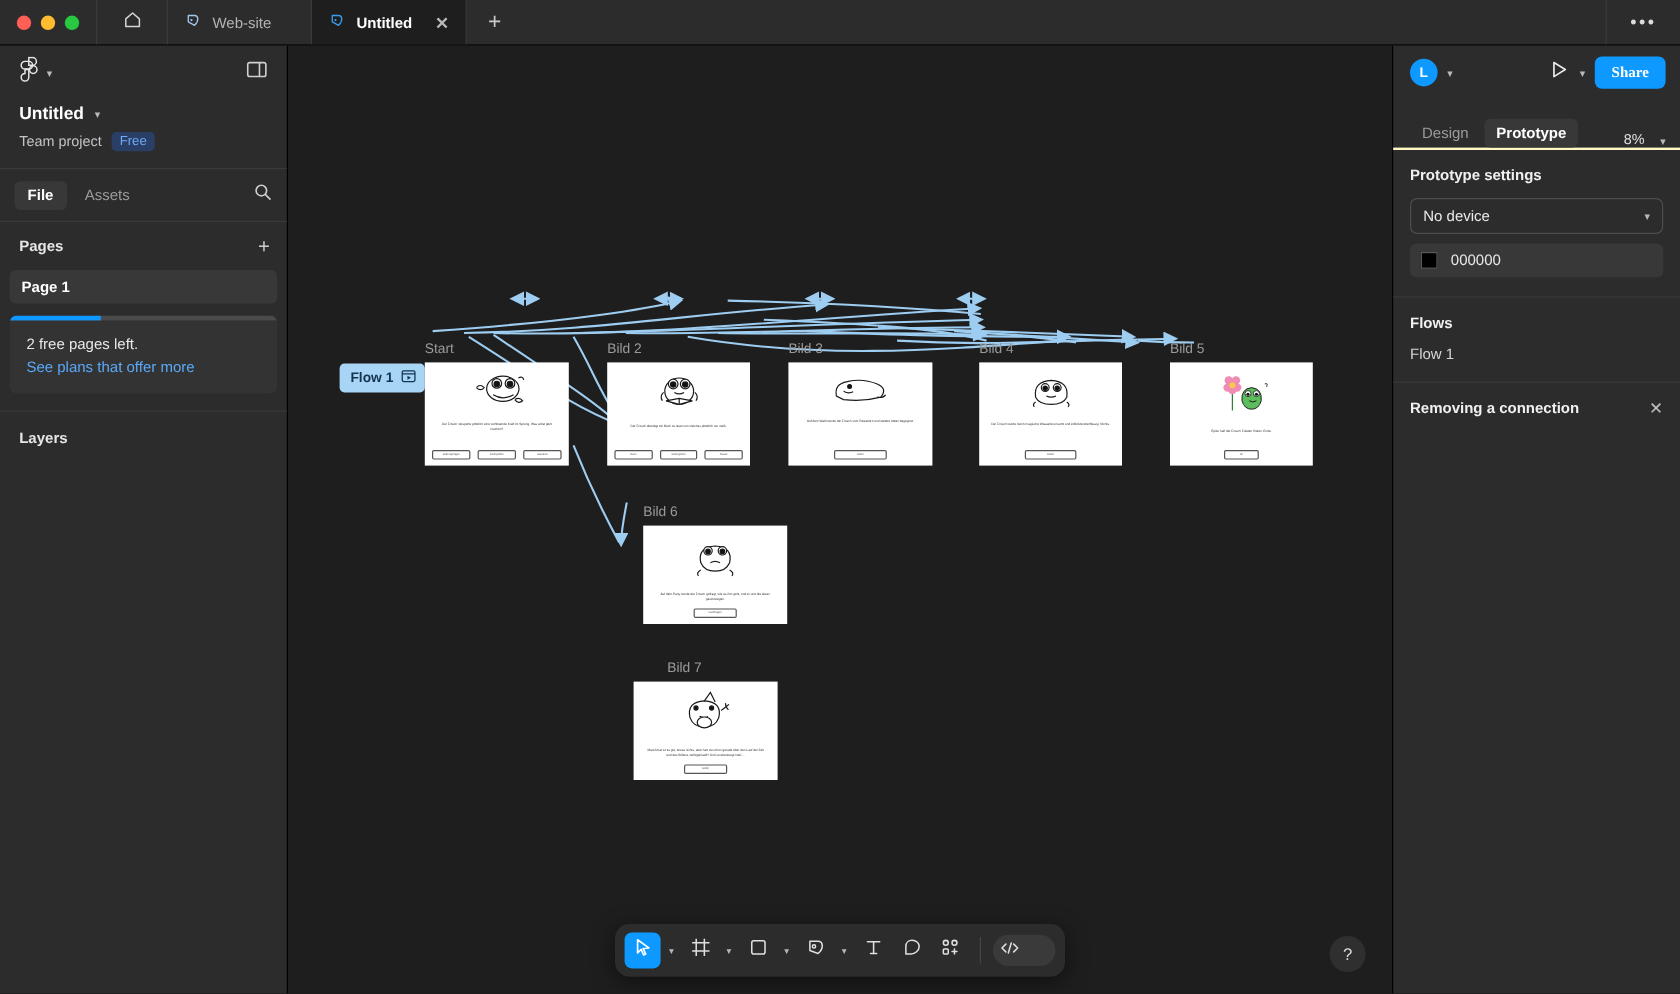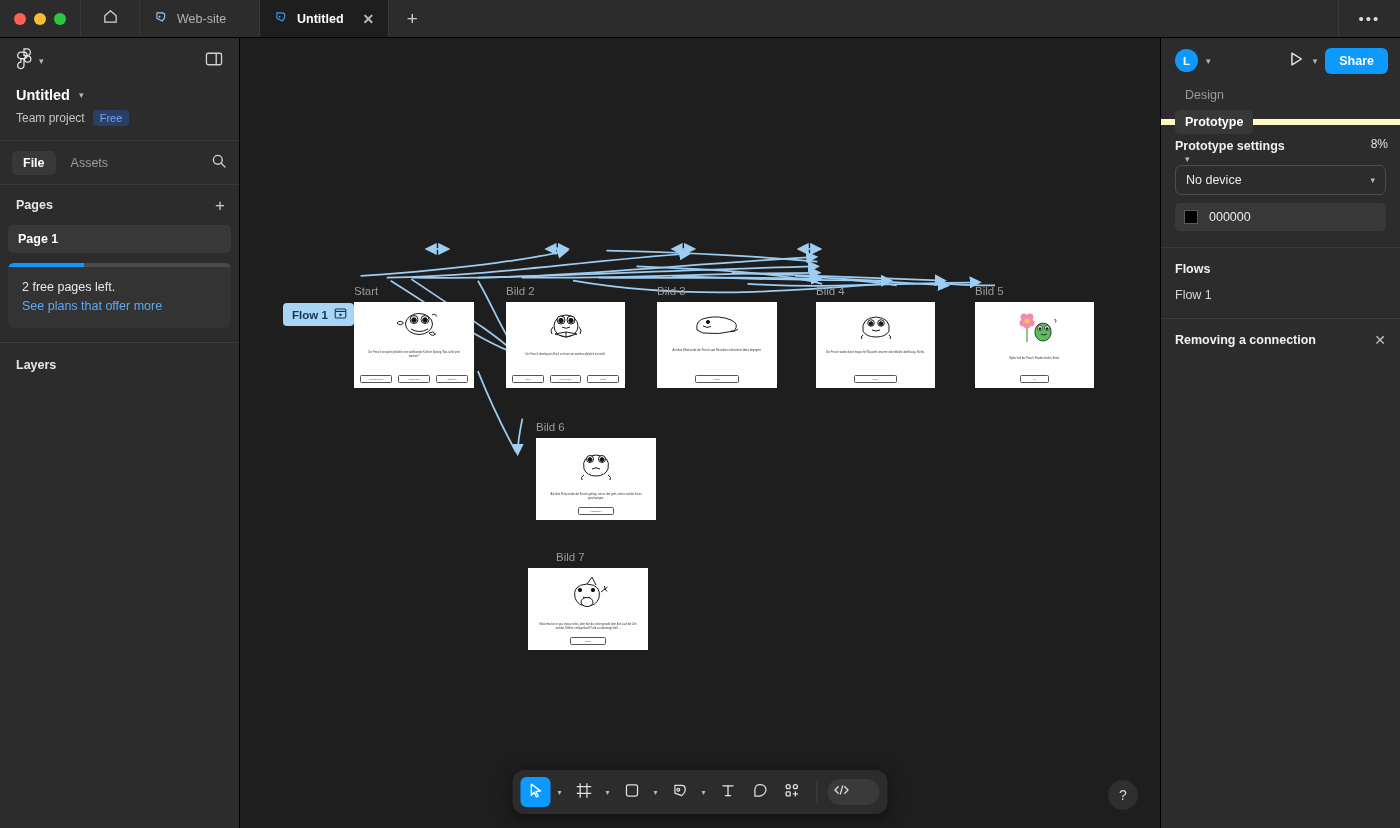--- a/index.html
+++ b/index.html
@@ -90,22 +90,22 @@
     background: #a8d4f5; color: #12344f; font-size: 11.5px; font-weight: bold;
     padding: 4px 7px 4px 9px; border-radius: 4px;
   }
   .conn-layer { position: absolute; inset: 0; pointer-events: none; }
 
   
   .right { width: 240px; flex: 0 0 240px; background: #2c2c2c; border-left: 1px solid #000; display: flex; flex-direction: column; }
   .rp-top { height: 45px; display: flex; align-items: center; padding: 0 12px 0 14px; gap: 8px; }
   .avatar { width: 23px; height: 23px; border-radius: 50%; background: #0d99ff; color: #fff; font-size: 11.5px; font-weight: bold; display: flex; align-items: center; justify-content: center; }
   .rp-spacer { flex: 1; }
-  .share-btn { background: #0d99ff; color: #fff; font-size: 12.5px; font-weight: bold; padding: 6px 14px; border-radius: 6px; }
-  .rp-tabs { height: 42px; display: flex; align-items: flex-start; padding: 0 12px 0 14px; gap: 3px; border-bottom: 6px solid #fef9c3; flex-direction: column; }
+  .share-btn { background: #0d99ff; color: #fff; font-size: 12.5px; font-weight: bold; padding: 6px 14px; border-radius: 6px; font-family: Liberation Serif, serif; }
+  .rp-tabs { height: 42px; display: flex; align-items: flex-end; padding: 0 12px 0 14px; gap: 3px; border-bottom: 2px solid #fef9c3; }
   .rp-tab { font-size: 12.5px; color: #9b9b9b; padding: 5px 10px; border-radius: 5px; }
   .rp-tab.active { background: #383838; color: #fff; font-weight: bold; }
   .zoom-val { font-size: 12px; color: #e0e0e0; margin-left: auto; }
   .rp-sec { padding: 14px 14px 16px 14px; border-bottom: 1px solid #3a3a3a; }
   .rp-sec-title { font-size: 12.5px; font-weight: bold; color: #f0f0f0; margin-bottom: 12px; }
   .select {
     height: 30px; border: 1px solid #4d4d4d; border-radius: 6px; display: flex;
     align-items: center; padding: 0 10px; font-size: 12.5px; color: #eaeaea;
   }
   .select .caret { margin-left: auto; }

